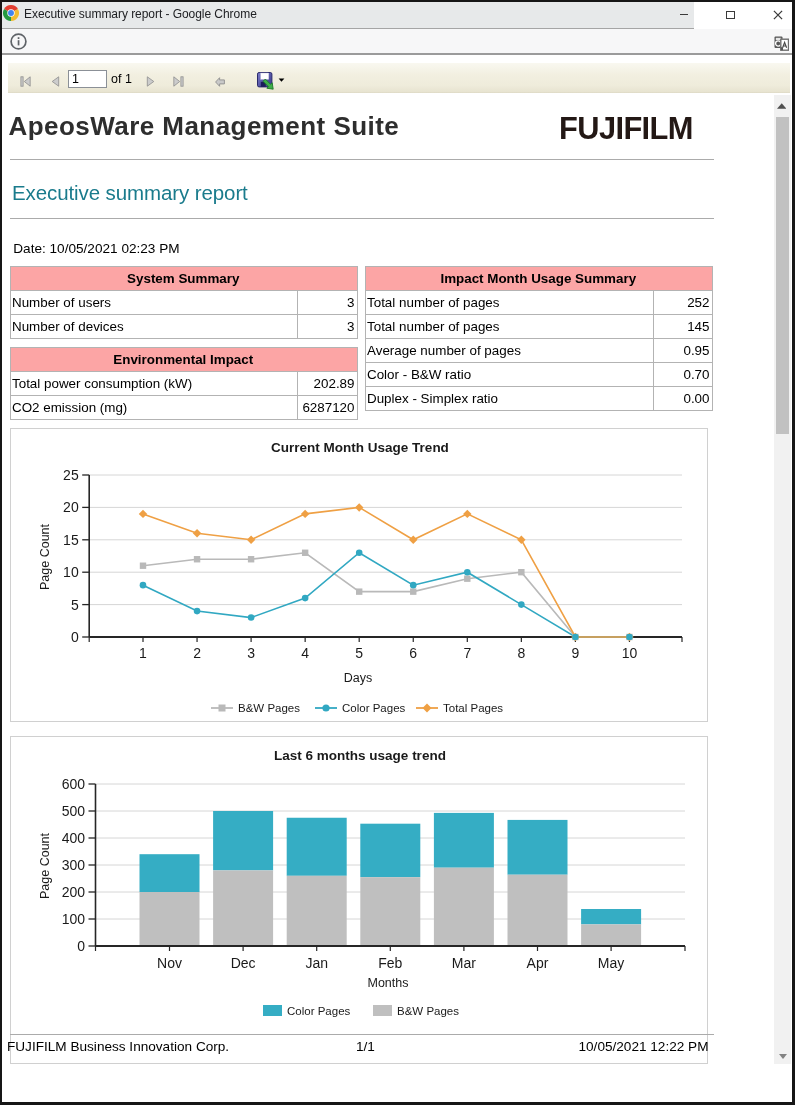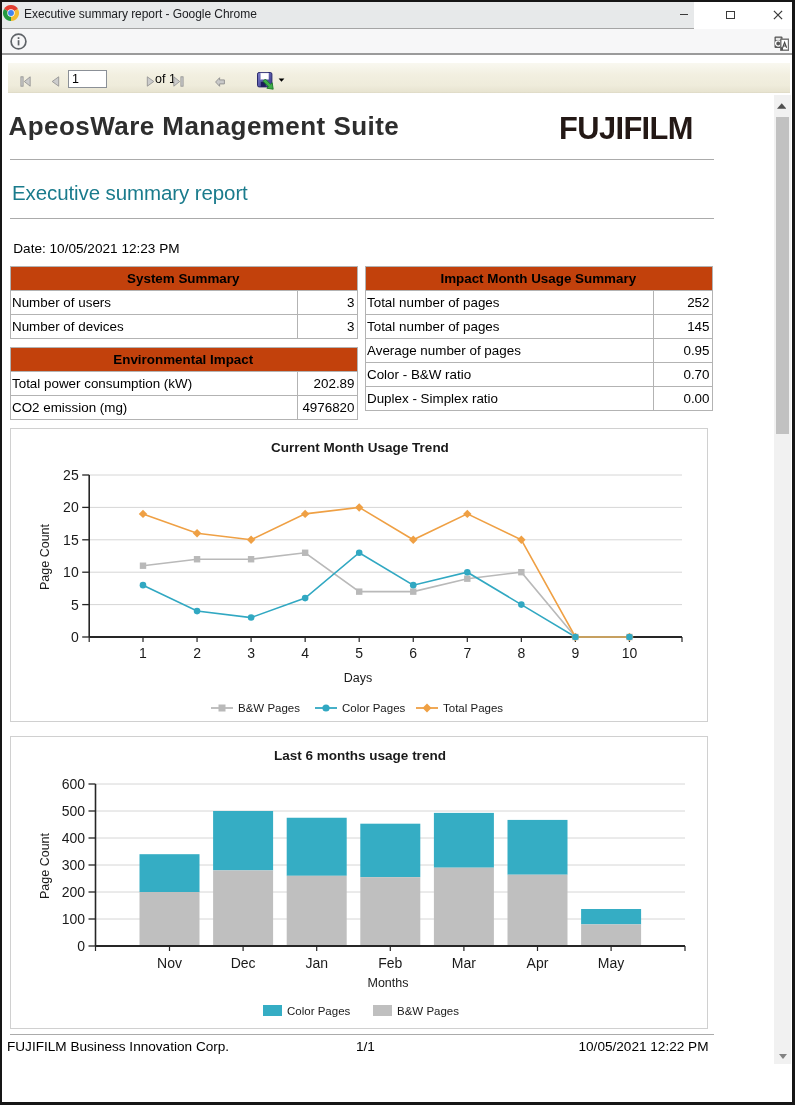--- a/index.html
+++ b/index.html
@@ -9,33 +9,33 @@
 .abs { position:absolute; }
 
 #titlebar { position:absolute; left:0; top:0; width:692px; height:27px; background:#e7e9ea; border-bottom:1px solid #a5a5a5; }
 #title-text { position:absolute; left:22px; top:5px; font-size:12px; color:#202124; letter-spacing:-0.05px; }
 
 #infobar { position:absolute; left:0; top:27px; width:790px; height:26px; background:#f7f7f8; border-bottom:2px solid #9b9b9b; }
 
 #toolbar { position:absolute; left:6px; top:60.5px; width:782px; height:30px;
   background:linear-gradient(to bottom,#f9f8f0 0%,#f2efe0 40%,#efecdb 75%,#e7e3d0 97%,#d9d5c0 100%); }
 #pageinput { position:absolute; left:60px; top:7px; width:39px; height:18px; background:#fff; border:1px solid #8b9097; font-size:12.5px; padding-left:3px; font-family:"Liberation Sans",sans-serif; }
-.tbtext { position:absolute; top:9px; font-size:12.5px; color:#000;margin-left:44px; }
+.tbtext { position:absolute; top:9px; font-size:12.5px; color:#000; }
 
 #sb-track { position:absolute; left:772px; top:93px; width:17px; height:969px; background:#f1f1f1; }
 #sb-thumb { position:absolute; left:774px; top:115px; width:13px; height:317px; background:#c1c1c1; }
 h1 { position:absolute; left:6.5px; top:108.5px; font-size:26px; font-weight:bold; color:#2e2e2e; letter-spacing:0.45px; }
 #fuji { position:absolute; left:557px; top:111.5px; width:140px; height:30px; }
 .rule { position:absolute; left:8px; width:704px; height:1px; background:#ababab; }
 h2 { position:absolute; left:10px; top:179px; font-size:20.5px; letter-spacing:-0.1px; font-weight:normal; color:#1a7b8c; }
 #dateline { position:absolute; left:11.3px; top:238.5px; font-size:13.6px; color:#000; }
 
 table { border-collapse:collapse; position:absolute; table-layout:fixed; }
 td,th { border:1px solid #b3b3b3; font-size:13.4px; font-weight:normal; color:#000; padding:0 2.5px 0 1px; height:24px; }
-th { background:#c2410c; font-weight:bold; text-align:center; }
+th { background:#fca5a5; font-weight:bold; text-align:center; }
 td.val { text-align:right; }
 
 .chartbox { position:absolute; left:8px; width:698px; border:1px solid #d0d0d0; background:#fff; }
 #footL { position:absolute; left:5px; top:1036.5px; font-size:13.6px; }
 #footC { position:absolute; left:354px; top:1036.5px; font-size:13.6px; }
 #footR { position:absolute; left:576.5px; top:1036.5px; font-size:13.6px; }
 </style>
 </head>
 <body>
 <div id="win">
@@ -129,21 +129,21 @@
   <div id="fuji">
     <svg width="140" height="30" viewBox="0 0 140 30">
       <g transform="scale(1.185 1.176)">
           <text x="0" y="21" font-family="Liberation Sans" font-weight="bold" font-size="26" letter-spacing="-0.5" fill="#231815">FUJIFILM</text>
         </g>
     </svg>
   </div>
   <div class="rule" style="top:157px"></div>
   <h2>Executive summary report</h2>
   <div class="rule" style="top:216px"></div>
-  <div id="dateline">Date: 10/05/2021 12:23 PM</div>
+  <div id="dateline">Date: 10/05/2021 02:23 PM</div>
 
   <table style="left:8px;top:264px;width:347px">
     <colgroup>
         <col style="width:287px">
         <col style="width:60px">
       </colgroup>
     <tbody>
         <tr>
           <th colspan="2">System Summary</th>
         </tr>
@@ -165,21 +165,21 @@
     <tbody>
         <tr>
           <th colspan="2">Environmental Impact</th>
         </tr>
     <tr>
           <td>Total power consumption (kW)</td>
           <td class="val">202.89</td>
         </tr>
     <tr>
           <td>CO2 emission (mg)</td>
-          <td class="val">4976820</td>
+          <td class="val">6287120</td>
         </tr>
   </tbody>
     </table>
   <table style="left:363px;top:264px;width:347px">
     <colgroup>
         <col style="width:288px">
         <col style="width:59px">
       </colgroup>
     <tbody>
         <tr>
@@ -292,21 +292,21 @@
         <text x="227" y="283" font-size="11.5" fill="#1a1a1a">B&amp;W Pages</text>
         <line x1="304" y1="279" x2="326" y2="279" stroke="#31a8c2" stroke-width="1.8"></line>
         <circle cx="315" cy="279" r="3.6" fill="#31a8c2"></circle>
         <text x="331" y="283" font-size="11.5" fill="#1a1a1a">Color Pages</text>
         <line x1="405" y1="279" x2="427" y2="279" stroke="#efa044" stroke-width="1.8"></line>
         <rect x="412.8" y="275.8" width="6.4" height="6.4" fill="#efa044" transform="rotate(45 416 279)"></rect>
         <text x="432" y="283" font-size="11.5" fill="#1a1a1a">Total Pages</text>
       </svg>
   </div>
 
-  <div class="chartbox" style="top:734px;height:293px">
+  <div class="chartbox" style="top:734px;height:328px">
     <svg id="c2" width="697" height="291" viewBox="0 0 697 291">
         <line x1="84.5" y1="182" x2="674" y2="182" stroke="#d6d6d6" stroke-width="1"></line>
         <line x1="84.5" y1="155" x2="674" y2="155" stroke="#d6d6d6" stroke-width="1"></line>
         <line x1="84.5" y1="128" x2="674" y2="128" stroke="#d6d6d6" stroke-width="1"></line>
         <line x1="84.5" y1="101" x2="674" y2="101" stroke="#d6d6d6" stroke-width="1"></line>
         <line x1="84.5" y1="74" x2="674" y2="74" stroke="#d6d6d6" stroke-width="1"></line>
         <line x1="84.5" y1="47" x2="674" y2="47" stroke="#d6d6d6" stroke-width="1"></line>
         <text x="349" y="23" text-anchor="middle" font-size="13.5" font-weight="bold" fill="#1a1a1a">Last 6 months usage trend</text>
         <rect x="128.5" y="117.2" width="60" height="37.8" fill="#35adc4"></rect>
         <rect x="128.5" y="155" width="60" height="54" fill="#bfbfbf"></rect>

